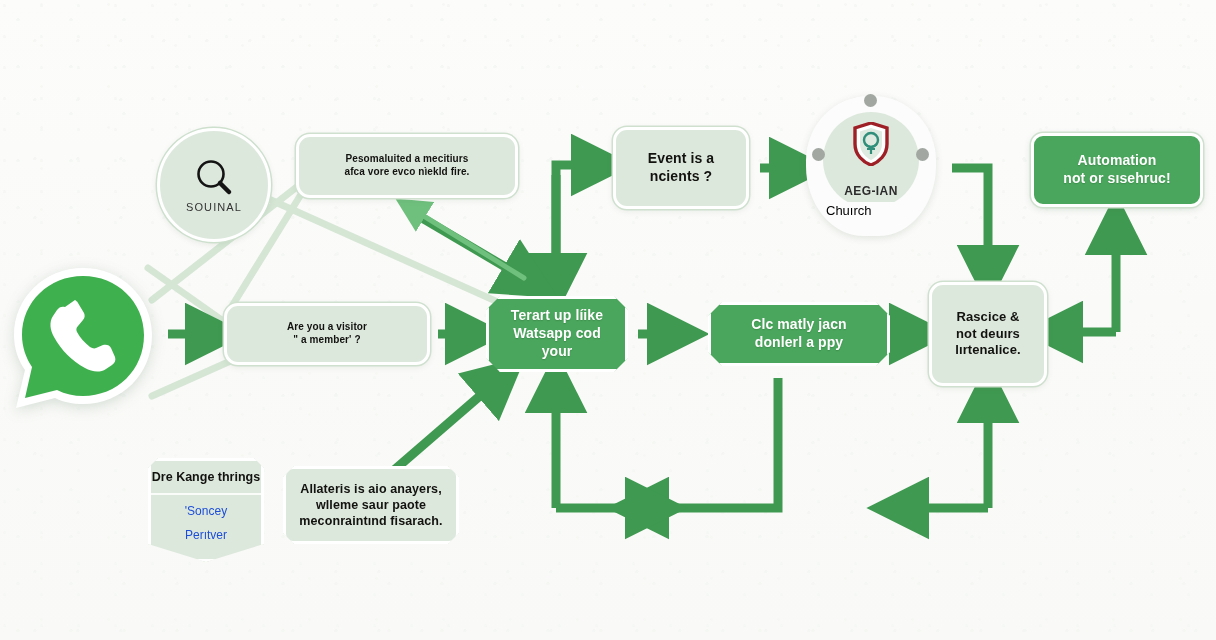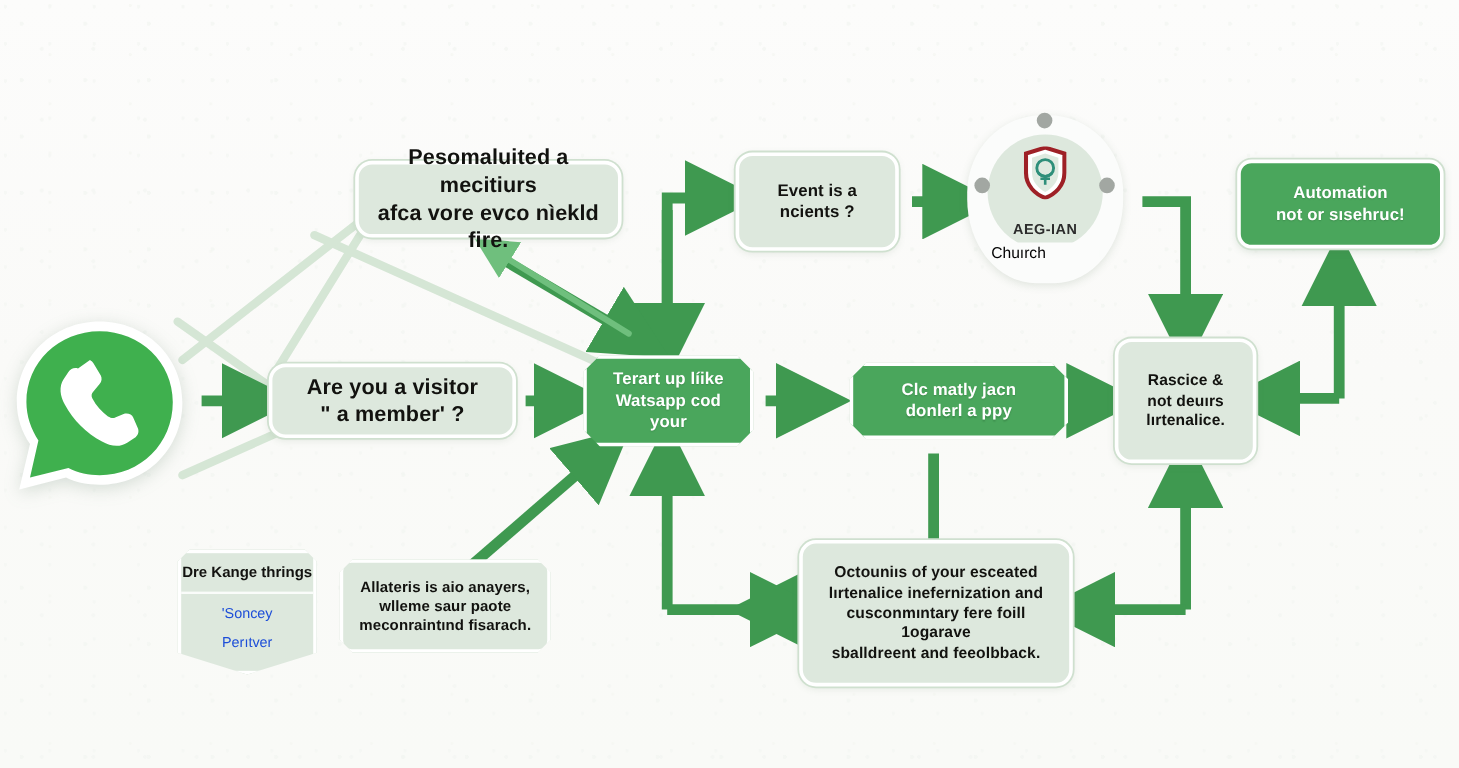--- a/index.html
+++ b/index.html
@@ -52,21 +52,21 @@
 
   
   .node.pale {
     background: #dde8dd;
     color: #12120f;
     border: 3px solid #ffffff;
     border-radius: 14px;
     box-shadow:
       0 0 0 1.5px #cfe0cf,
       0 2px 6px rgba(90,120,90,0.13);
-    font-size: 18px;
+    font-size: 10px;
     font-weight: 700;
   }
   
   .node.green {
     background: #4aa65c;
     color: #ffffff;
     border: 3px solid #ffffff;
     border-radius: 12px;
     box-shadow:
       0 0 0 1.5px #cfe0cf,
@@ -295,20 +295,27 @@
                C55,140 65,142 75,142 C114,142 144,112 144,73 C144,36 114,6 75,6 Z" fill="#ffffff"></path>
       <path d="M75,14 C41,14 14,40 14,73 C14,85 18,96 24,105 L17,136 L49,128
                C57,132 66,134 75,134 C109,134 136,108 136,73 C136,40 109,14 75,14 Z" fill="#3fb04e"></path>
       <path d="M57,45 c-3,-1 -6,0 -8,3 l-4,6 c-4,6 -3,14 1,21 c7,13 18,24 31,31
                c7,4 15,5 21,1 l6,-4 c3,-2 4,-5 3,-8 l-4,-9 c-1,-3 -5,-4 -8,-3
                l-7,3 c-2,1 -4,0 -6,-1 c-5,-4 -10,-9 -13,-15 c-1,-2 -1,-4 1,-6
                l5,-6 c2,-2 2,-5 1,-7 l-6,-10 c-1,-2 -2,-2 -3,-3 z" fill="#ffffff"></path>
     </svg>
   </div>
 
+  <div id="search-node">
+    <svg width="42" height="42" viewBox="0 0 42 42">
+      <circle cx="18" cy="17" r="12.5" fill="none" stroke="#141414" stroke-width="2.6"></circle>
+      <path d="M27,26 L36,35" stroke="#141414" stroke-width="4.5" stroke-linecap="round"></path>
+    </svg>
+    <span class="cap">SOUINAL</span>
+  </div>
 
   <div class="node pale n-top-msg">
     <div>
       <span class="txt">Pesomaluited a mecitiurs</span>
       <span class="txt">afca vore evco nìekld fire.</span>
     </div>
   </div>
 
   <div class="node pale n-event">
     <div>
@@ -379,23 +386,15 @@
   </div>
 
   <div class="node pale clipped n-analytics">
     <div>
       <span class="txt">Allateris is aio anayers,</span>
       <span class="txt">wlleme saur paote</span>
       <span class="txt">meconraintınd fisarach.</span>
     </div>
   </div>
 
-  <div class="node pale n-outcomes">
-    <div>
-      <span class="txt">Octouniıs of your esceated</span>
-      <span class="txt">lırtenalice inefernization and</span>
-      <span class="txt">cusconmıntary fere foill 1ogarave</span>
-      <span class="txt">sballdreent and feeolbback.</span>
-    </div>
-  </div>
   <div class="n-outcomes-tail"></div>
 
 </div>
 
 </body></html>

